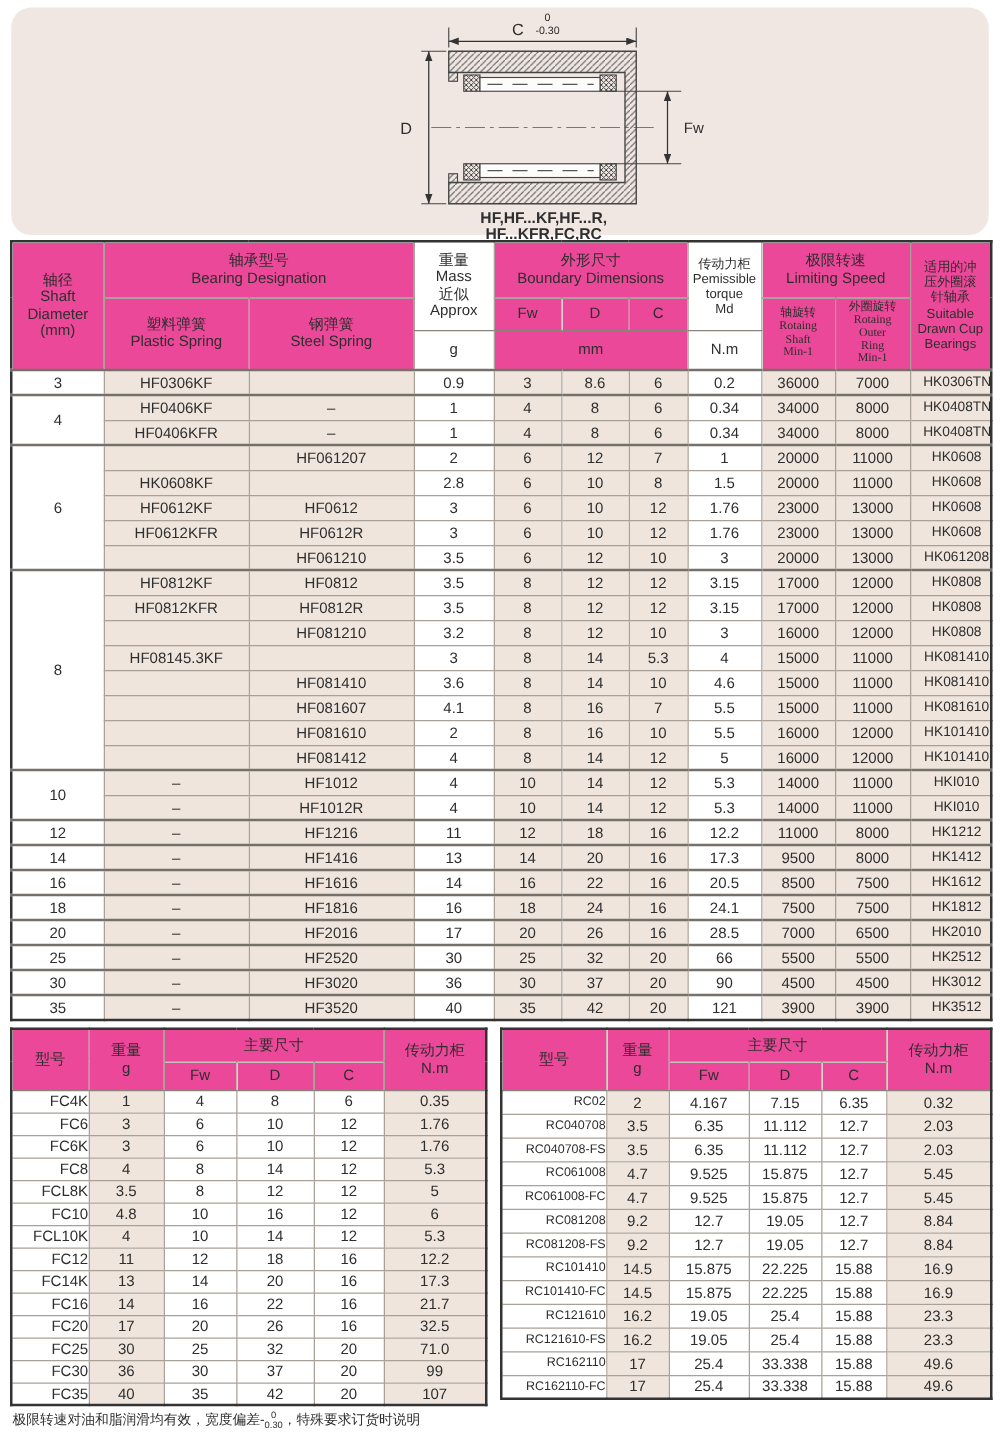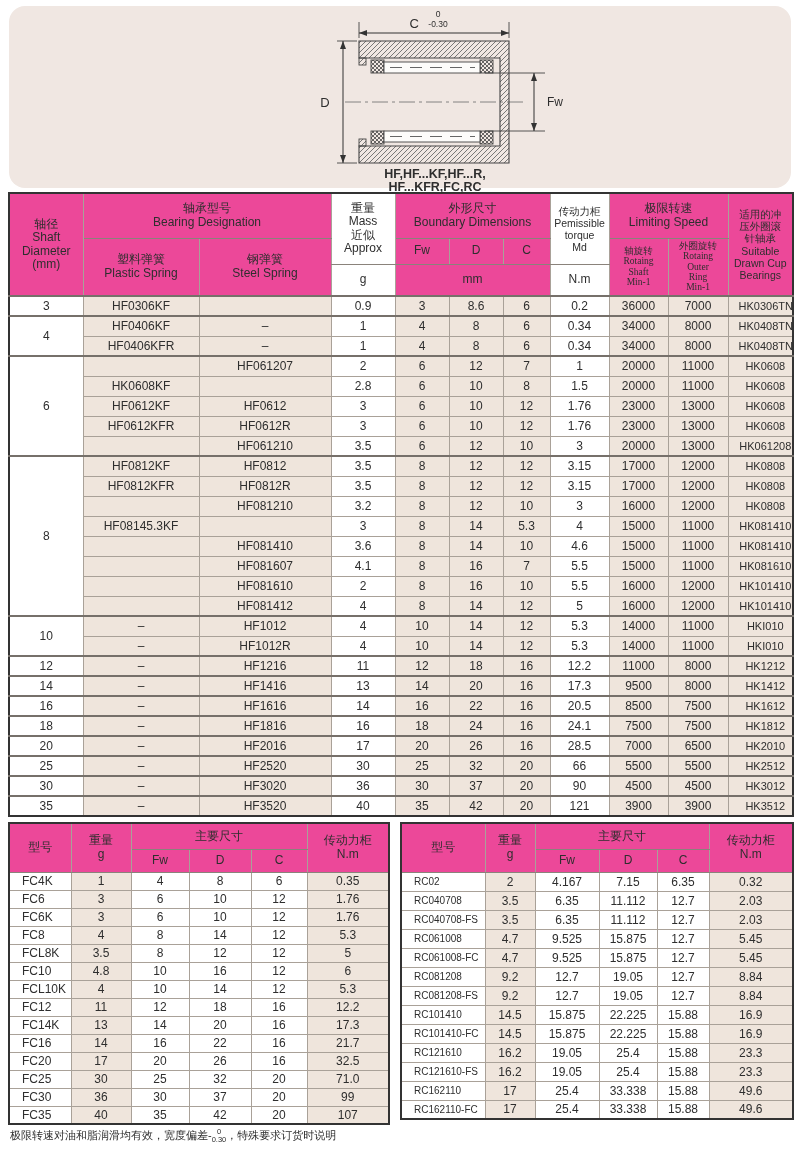--- a/index.html
+++ b/index.html
@@ -38,21 +38,21 @@
   .main td.col-hk{font-size:11px;padding-left:10px;}
 
   
   .sub thead tr:nth-child(1){height:26px;padding-left:42px;}
   .sub thead tr:nth-child(2){height:23px;}
   .sub thead th{border-bottom-color:#8a837b;}
   .fc{position:absolute;left:8px;top:822px;width:380px;}
   .rc{position:absolute;left:400px;top:822px;width:392px;}
   .fc tbody tr{height:18px;}
   .rc tbody tr{height:19px;margin-left:16px;}
-  td.model{text-align:left;padding-left:12px;}
+  td.model{text-align:right;padding-left:12px;}
   .rc td.model{font-size:10px;}
 
   
   .footnote{position:absolute;left:10px;top:1128px;font-size:11px;color:#2e2e2e;}
   .tol{display:inline-block;vertical-align:-3px;font-size:7.5px;line-height:1.05;text-align:center;}
   .tol span{display:block;}
 
   
   text{fill:#2e2e2e;font-family:"Liberation Sans","DejaVu Sans",sans-serif;}
   .cap{font-size:12.5px;font-weight:600;}

